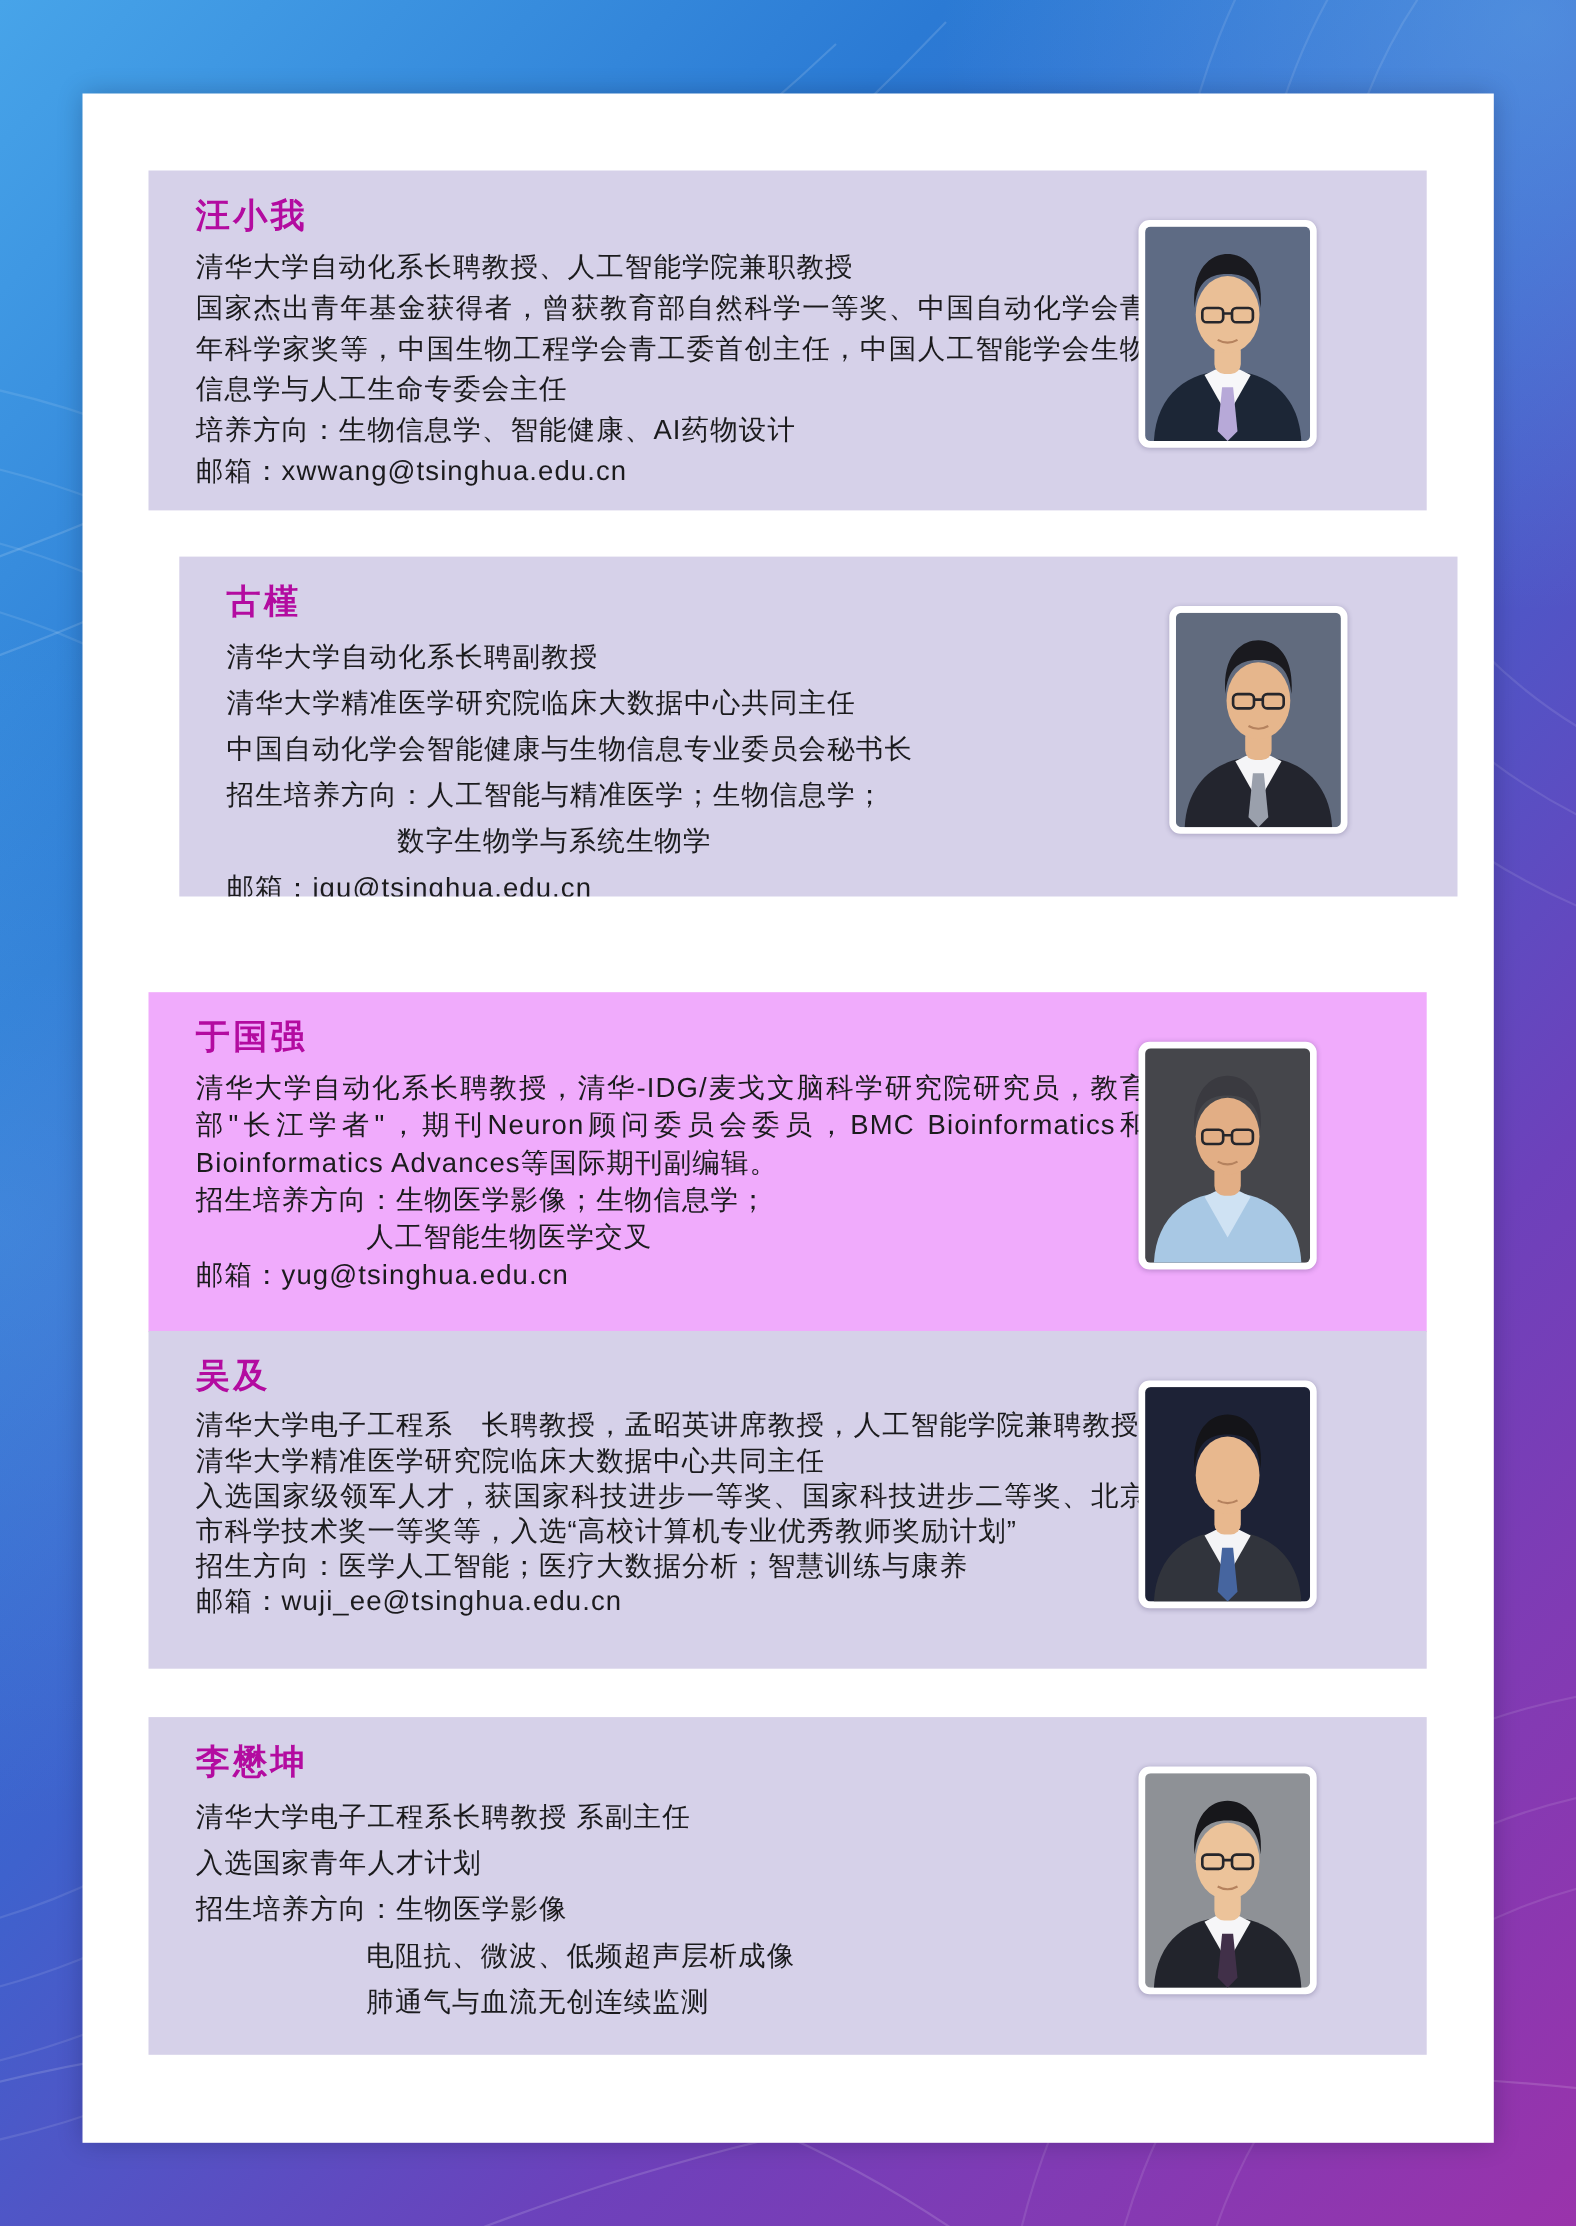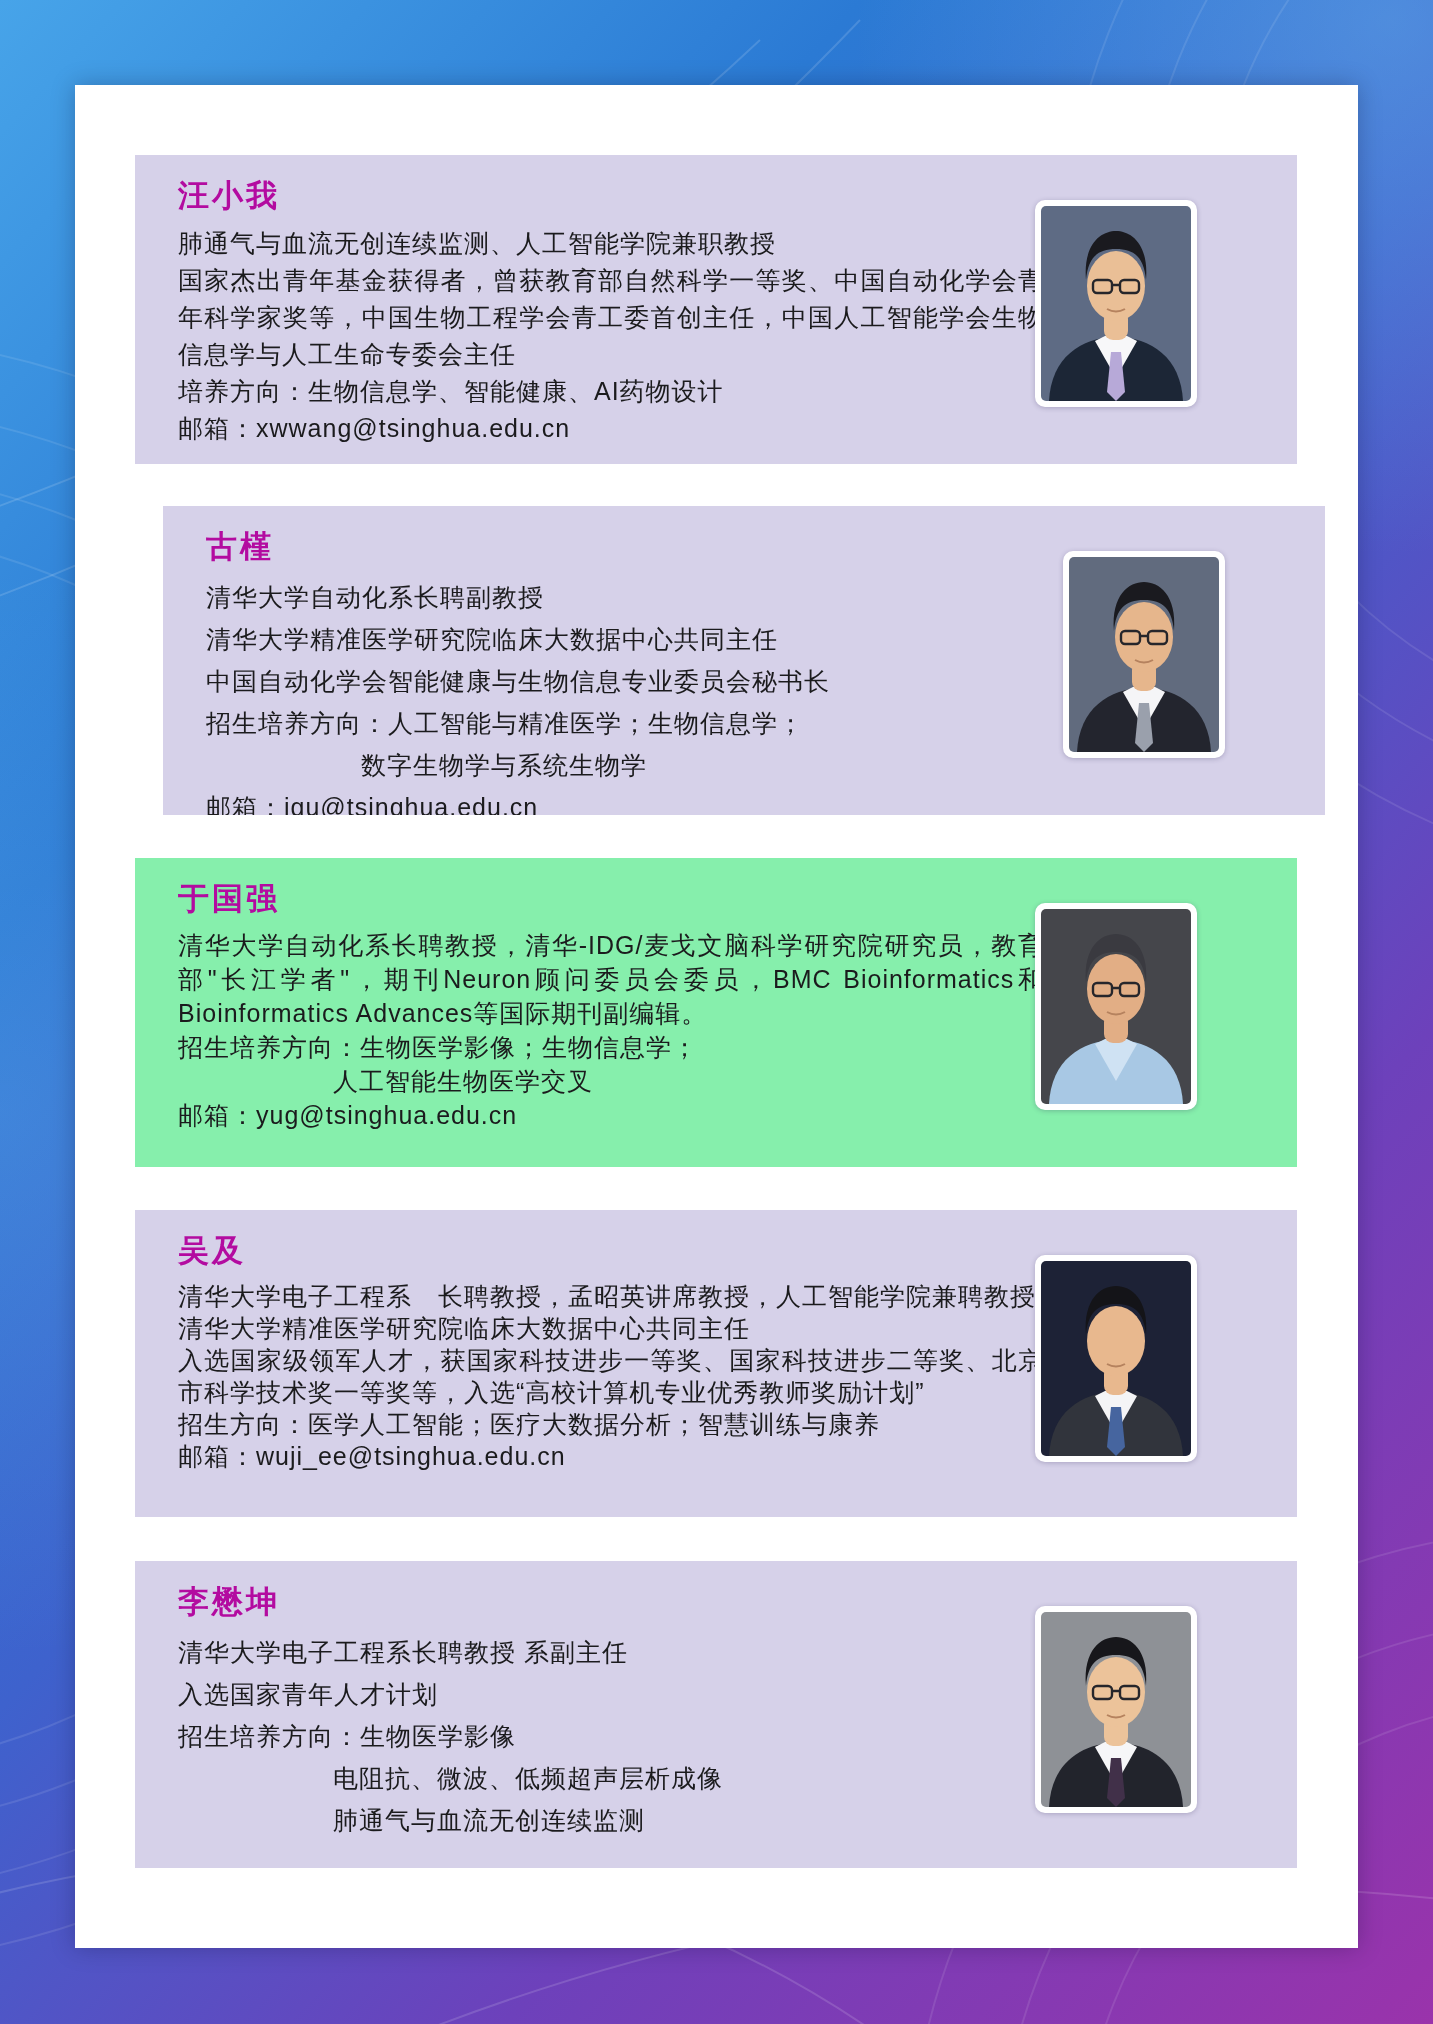--- a/index.html
+++ b/index.html
@@ -81,21 +81,21 @@
       <path d="M 400 2040 Q 900 1840 1450 1900"></path>
     </g>
   </svg>
 </div>
 
 <div class="page">
 
   <section class="card c0" id="card0" style="background:#d6d1e9;">
     <h2 class="name" style="color:#b30ba0;">汪小我</h2>
     <div class="lines">
-      <p class="line">肺通气与血流无创连续监测、人工智能学院兼职教授</p>
+      <p class="line">清华大学自动化系长聘教授、人工智能学院兼职教授</p>
       <p class="line">国家杰出青年基金获得者，曾获教育部自然科学一等奖、中国自动化学会青年科学家奖等，中国生物工程学会青工委首创主任，中国人工智能学会生物信息学与人工生命专委会主任</p>
       <p class="line">培养方向：生物信息学、智能健康、AI药物设计</p>
       <p class="line email">邮箱：xwwang@tsinghua.edu.cn</p>
     </div>
     <div class="photo" style="--bg: #5e6b84; --jacket: #1c2636; --shirt: #f7f7f9; --tie: #b7a9d8; --skin: #eabf96; --hair: #1a1a1f; --glasses-on: 1; --tie-on: 1;">
       <svg width="150" height="195" viewBox="0 0 150 195">
         <rect class="f-bg" x="0" y="0" width="150" height="195"></rect>
         <path class="f-jacket" d="M8,195 C10,152 40,131 75,131 C110,131 140,152 142,195 Z"></path>
         <path class="f-shirt" d="M54,135 L75,172 L96,135 L86,130 L64,130 Z"></path>
         <path class="f-tie" d="M70,146 L80,146 L84,186 L75,195 L66,186 Z"></path>
@@ -134,21 +134,21 @@
         <g class="f-glasses">
           <rect x="52" y="74" width="19" height="13" rx="4"></rect>
           <rect x="79" y="74" width="19" height="13" rx="4"></rect>
           <line x1="71" y1="79" x2="79" y2="79"></line>
         </g>
         <path class="f-mouth" d="M66,103 Q75,108 84,103"></path>
       </svg>
     </div>
   </section>
 
-  <section class="card c2" id="card2" style="background:#86efac;">
+  <section class="card c2" id="card2" style="background:#f0abfc;margin-top:44px;">
     <h2 class="name" style="color:#b30ba0;">于国强</h2>
     <div class="lines">
       <p class="line">清华大学自动化系长聘教授，清华-IDG/麦戈文脑科学研究院研究员，教育部"长江学者"，期刊Neuron顾问委员会委员，BMC Bioinformatics和Bioinformatics Advances等国际期刊副编辑。</p>
       <p class="line">招生培养方向：生物医学影像；生物信息学；</p>
       <p class="line indent">人工智能生物医学交叉</p>
       <p class="line email">邮箱：yug@tsinghua.edu.cn</p>
     </div>
     <div class="photo" style="--bg: #45464b; --jacket: #a8c8e4; --shirt: #cfe2f3; --tie: #a8c8e4; --skin: #e2ae85; --hair: #3a3a40; --glasses-on: 1; --tie-on: 0;">
       <svg width="150" height="195" viewBox="0 0 150 195">
         <rect class="f-bg" x="0" y="0" width="150" height="195"></rect>

